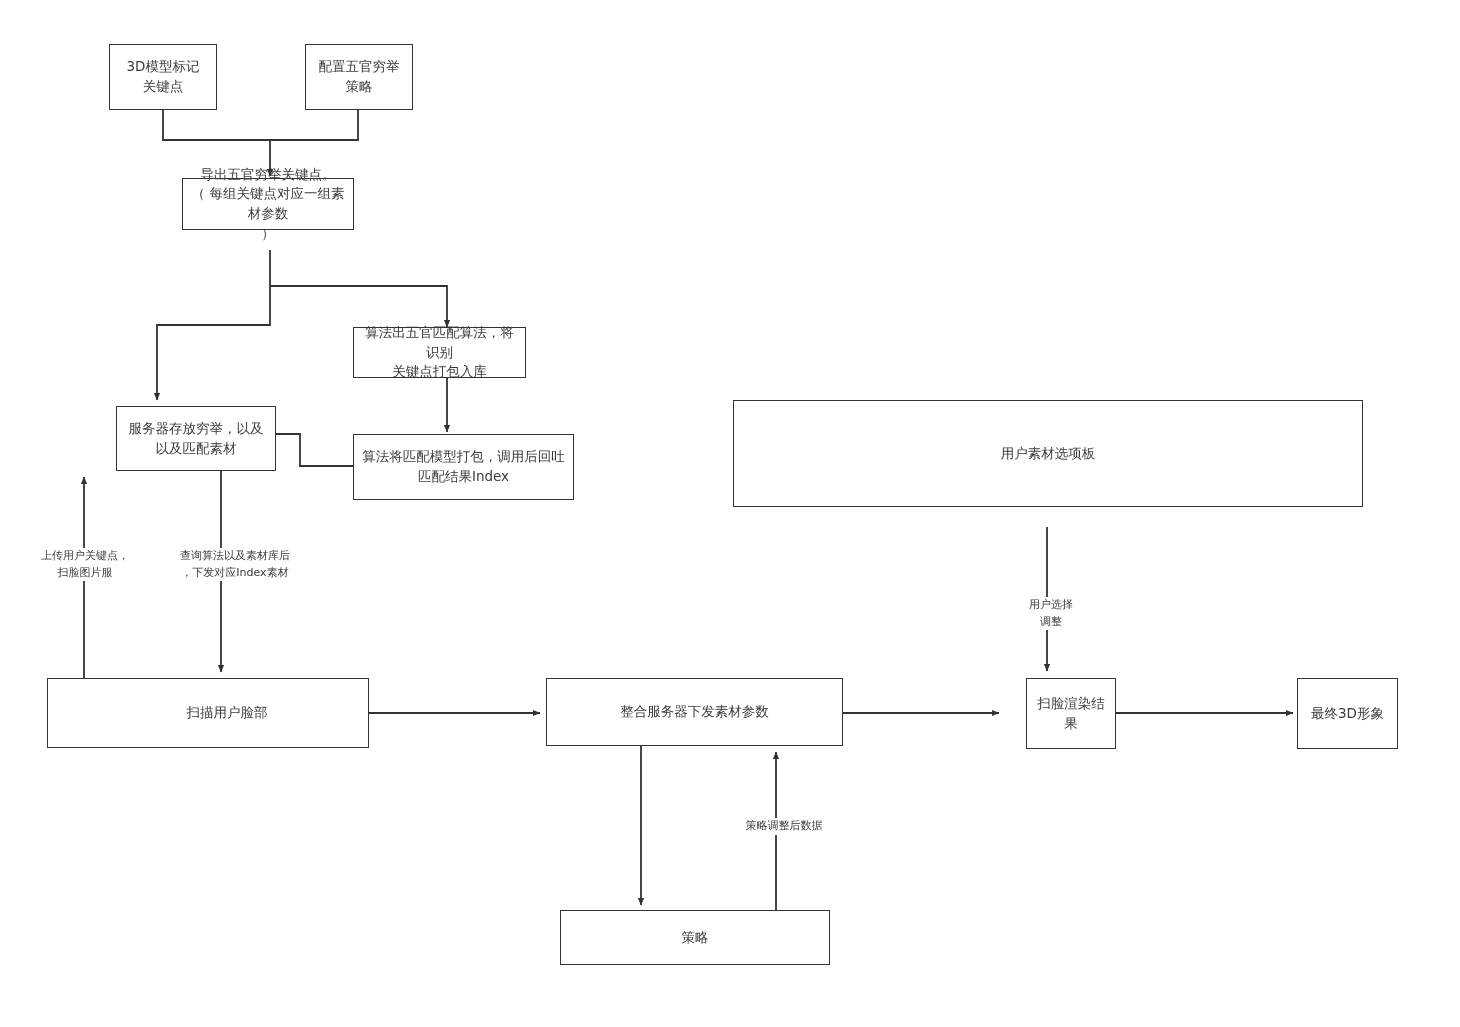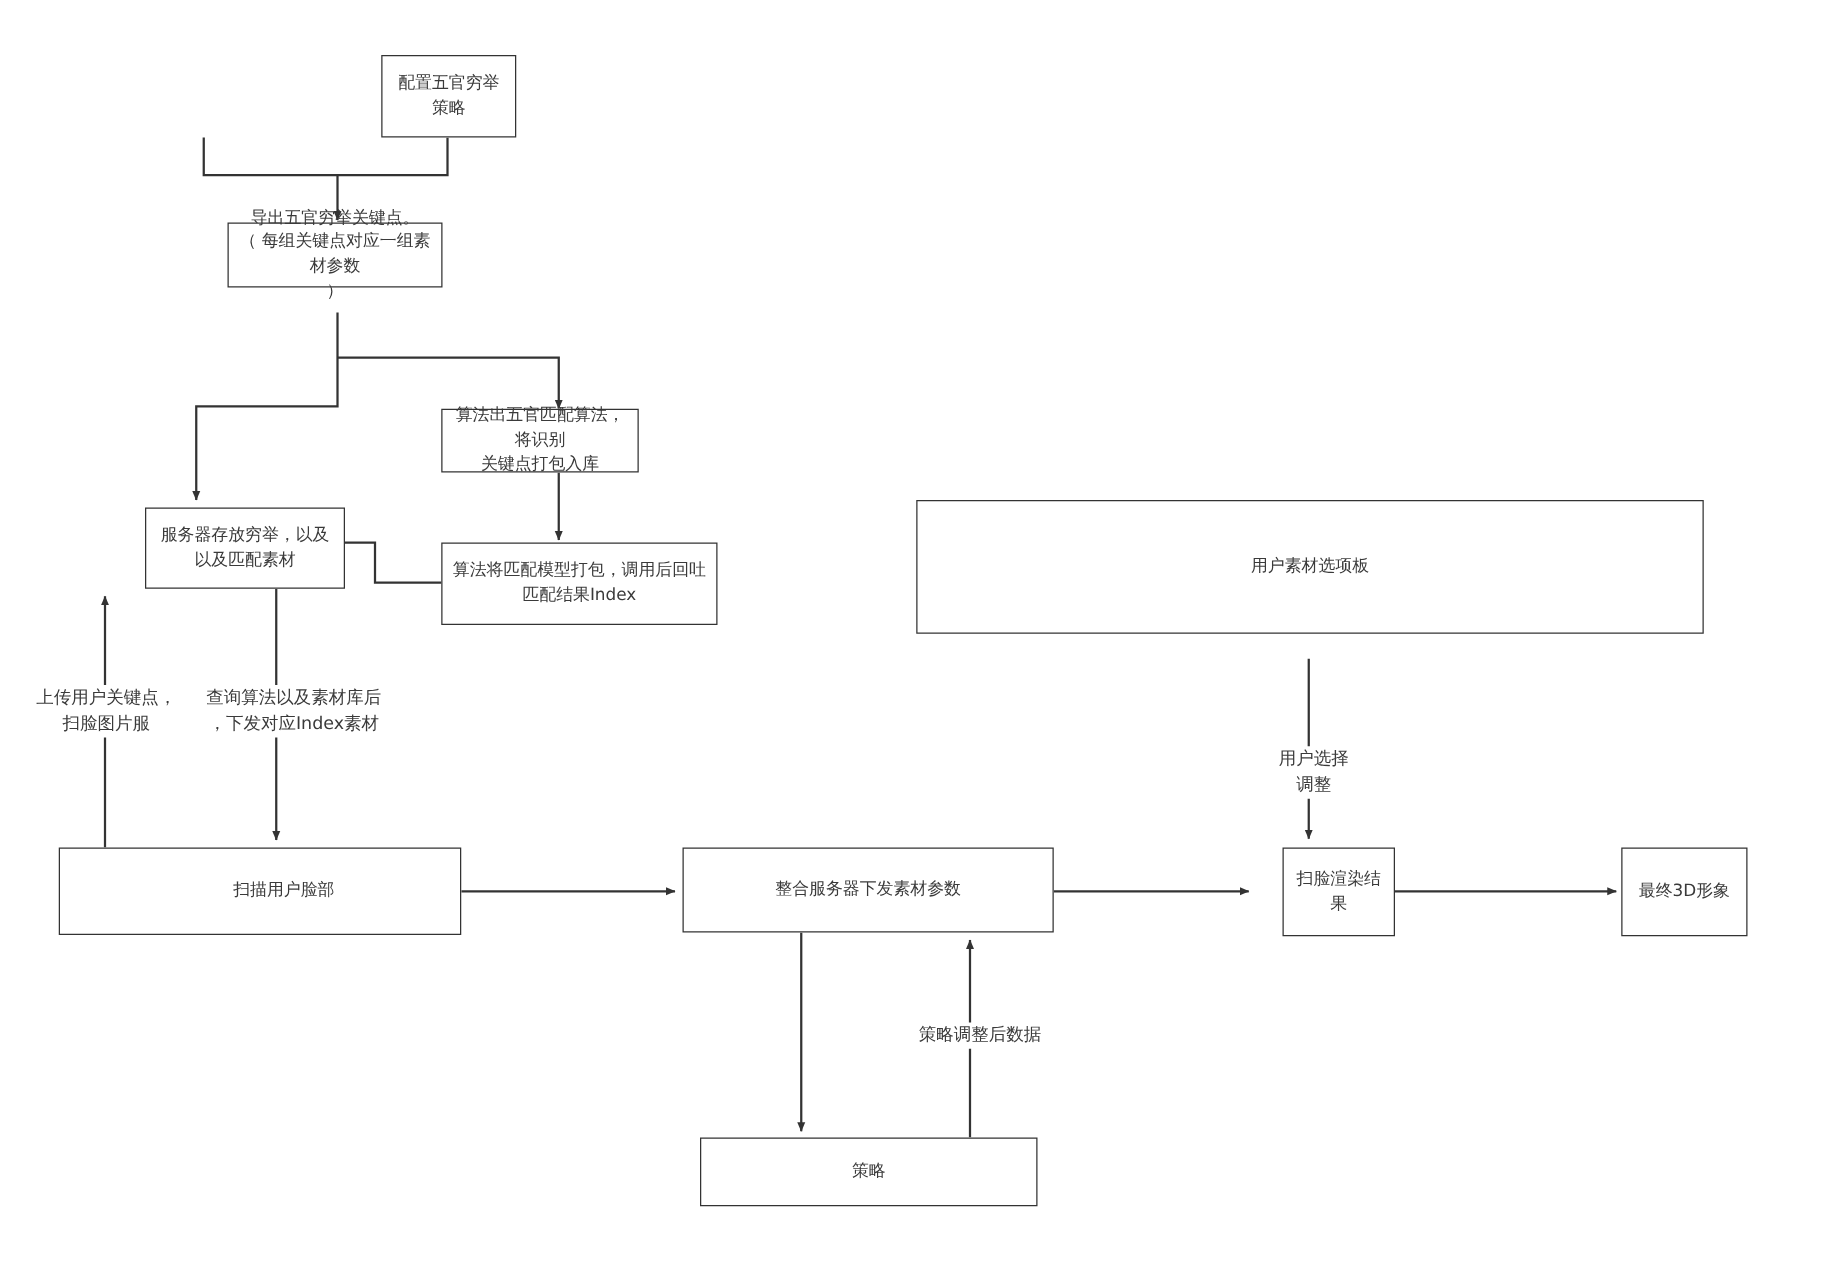--- a/index.html
+++ b/index.html
@@ -37,21 +37,21 @@
     justify-content: center;
     text-align: center;
     line-height: 1.45;
     font-size: 13.5px;
     color: #3a3a3a;
     padding: 4px 6px;
     white-space: pre-line;
   }
   .edge-label {
     position: absolute;
-    font-size: 14px;
+    font-size: 11px;
     line-height: 1.5;
     color: #3a3a3a;
     text-align: center;
     white-space: pre-line;
     background: #ffffff;
     padding: 0 3px;
   }
 </style>
 </head>
 <body>
@@ -89,29 +89,31 @@
       <path d="M1109,713 L1293,713" marker-end="url(#arrow)"></path>
 
       <path d="M1047,527 L1047,671" marker-end="url(#arrow)"></path>
 
       <path d="M641,746 L641,905" marker-end="url(#arrow)"></path>
 
       <path d="M776,910 L776,752" marker-end="url(#arrow)"></path>
     </g>
   </svg>
 
+  <div class="node" style="left:109px; top:44px; width:108px; height:66px;">3D模型标记
+关键点</div>
 
   <div class="node" style="left:305px; top:44px; width:108px; height:66px;">配置五官穷举
 策略</div>
 
   <div class="node" style="left:182px; top:178px; width:172px; height:52px;">导出五官穷举关键点。
 （ 每组关键点对应一组素材参数
 ）</div>
 
-  <div class="node" style="left:353px; top:327px; width:158px; height:51px;">算法出五官匹配算法，将识别
+  <div class="node" style="left:353px; top:327px; width:173px; height:51px;">算法出五官匹配算法，将识别
 关键点打包入库</div>
 
   <div class="node" style="left:353px; top:434px; width:221px; height:66px;">算法将匹配模型打包，调用后回吐
 匹配结果Index</div>
 
   <div class="node" style="left:79px; top:406px; width:160px; height:65px;margin-left:37px;">服务器存放穷举，以及
 以及匹配素材</div>
 
   <div class="node" style="left:733px; top:400px; width:630px; height:107px;">用户素材选项板</div>
 

